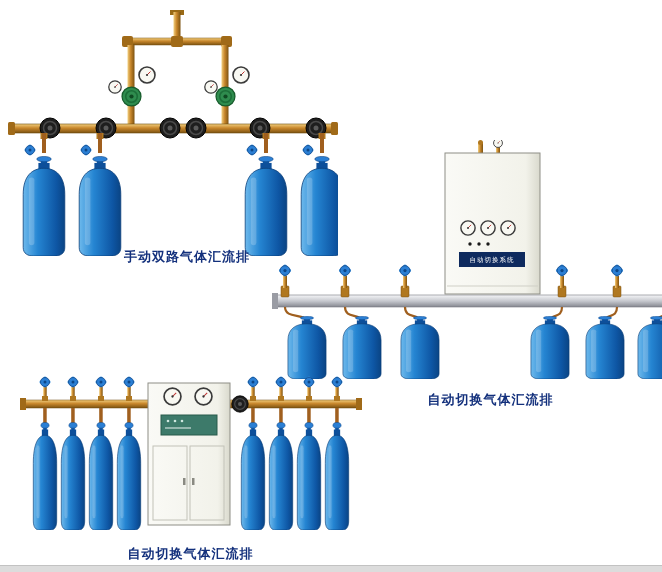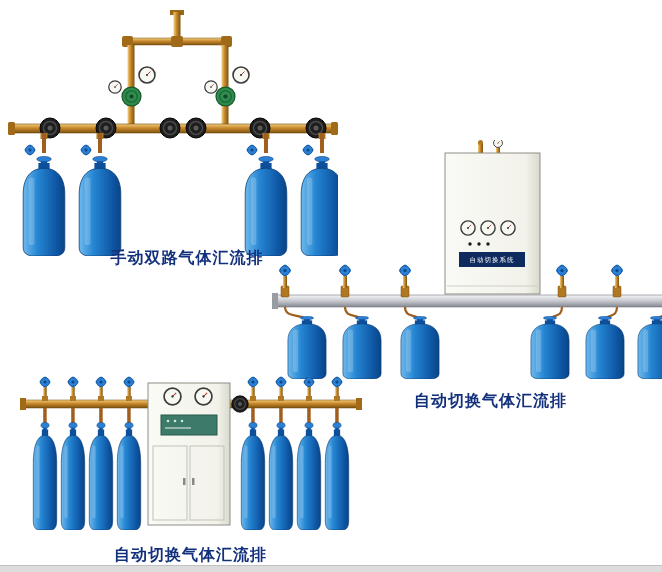--- a/index.html
+++ b/index.html
@@ -3,21 +3,21 @@
 <meta charset="utf-8">
 <style>
   * { margin:0; padding:0; box-sizing:border-box; }
   html,body { background:#fff; }
   body { font-family:"DejaVu Sans","Liberation Sans",sans-serif; }
   .page { position:relative; width:662px; height:572px; background:#fff; overflow:hidden; }
   .fig { position:absolute; }
   .fig > svg { position:absolute; left:0; top:0; display:block; }
   .caption {
     position:absolute; width:100%; text-align:center;
-    font-size:16px; font-weight:bold; letter-spacing:1px;
+    font-size:13px; font-weight:bold; letter-spacing:1px;
     color:var(--caption,#13307c);
   }
   .bottom-strip {
     position:absolute; left:0; bottom:0; width:100%; height:7px;
     background:var(--strip,#dcdcdc); border-top:1px solid #c2c2c2;
   }
 </style>
 </head>
 <body>
 

